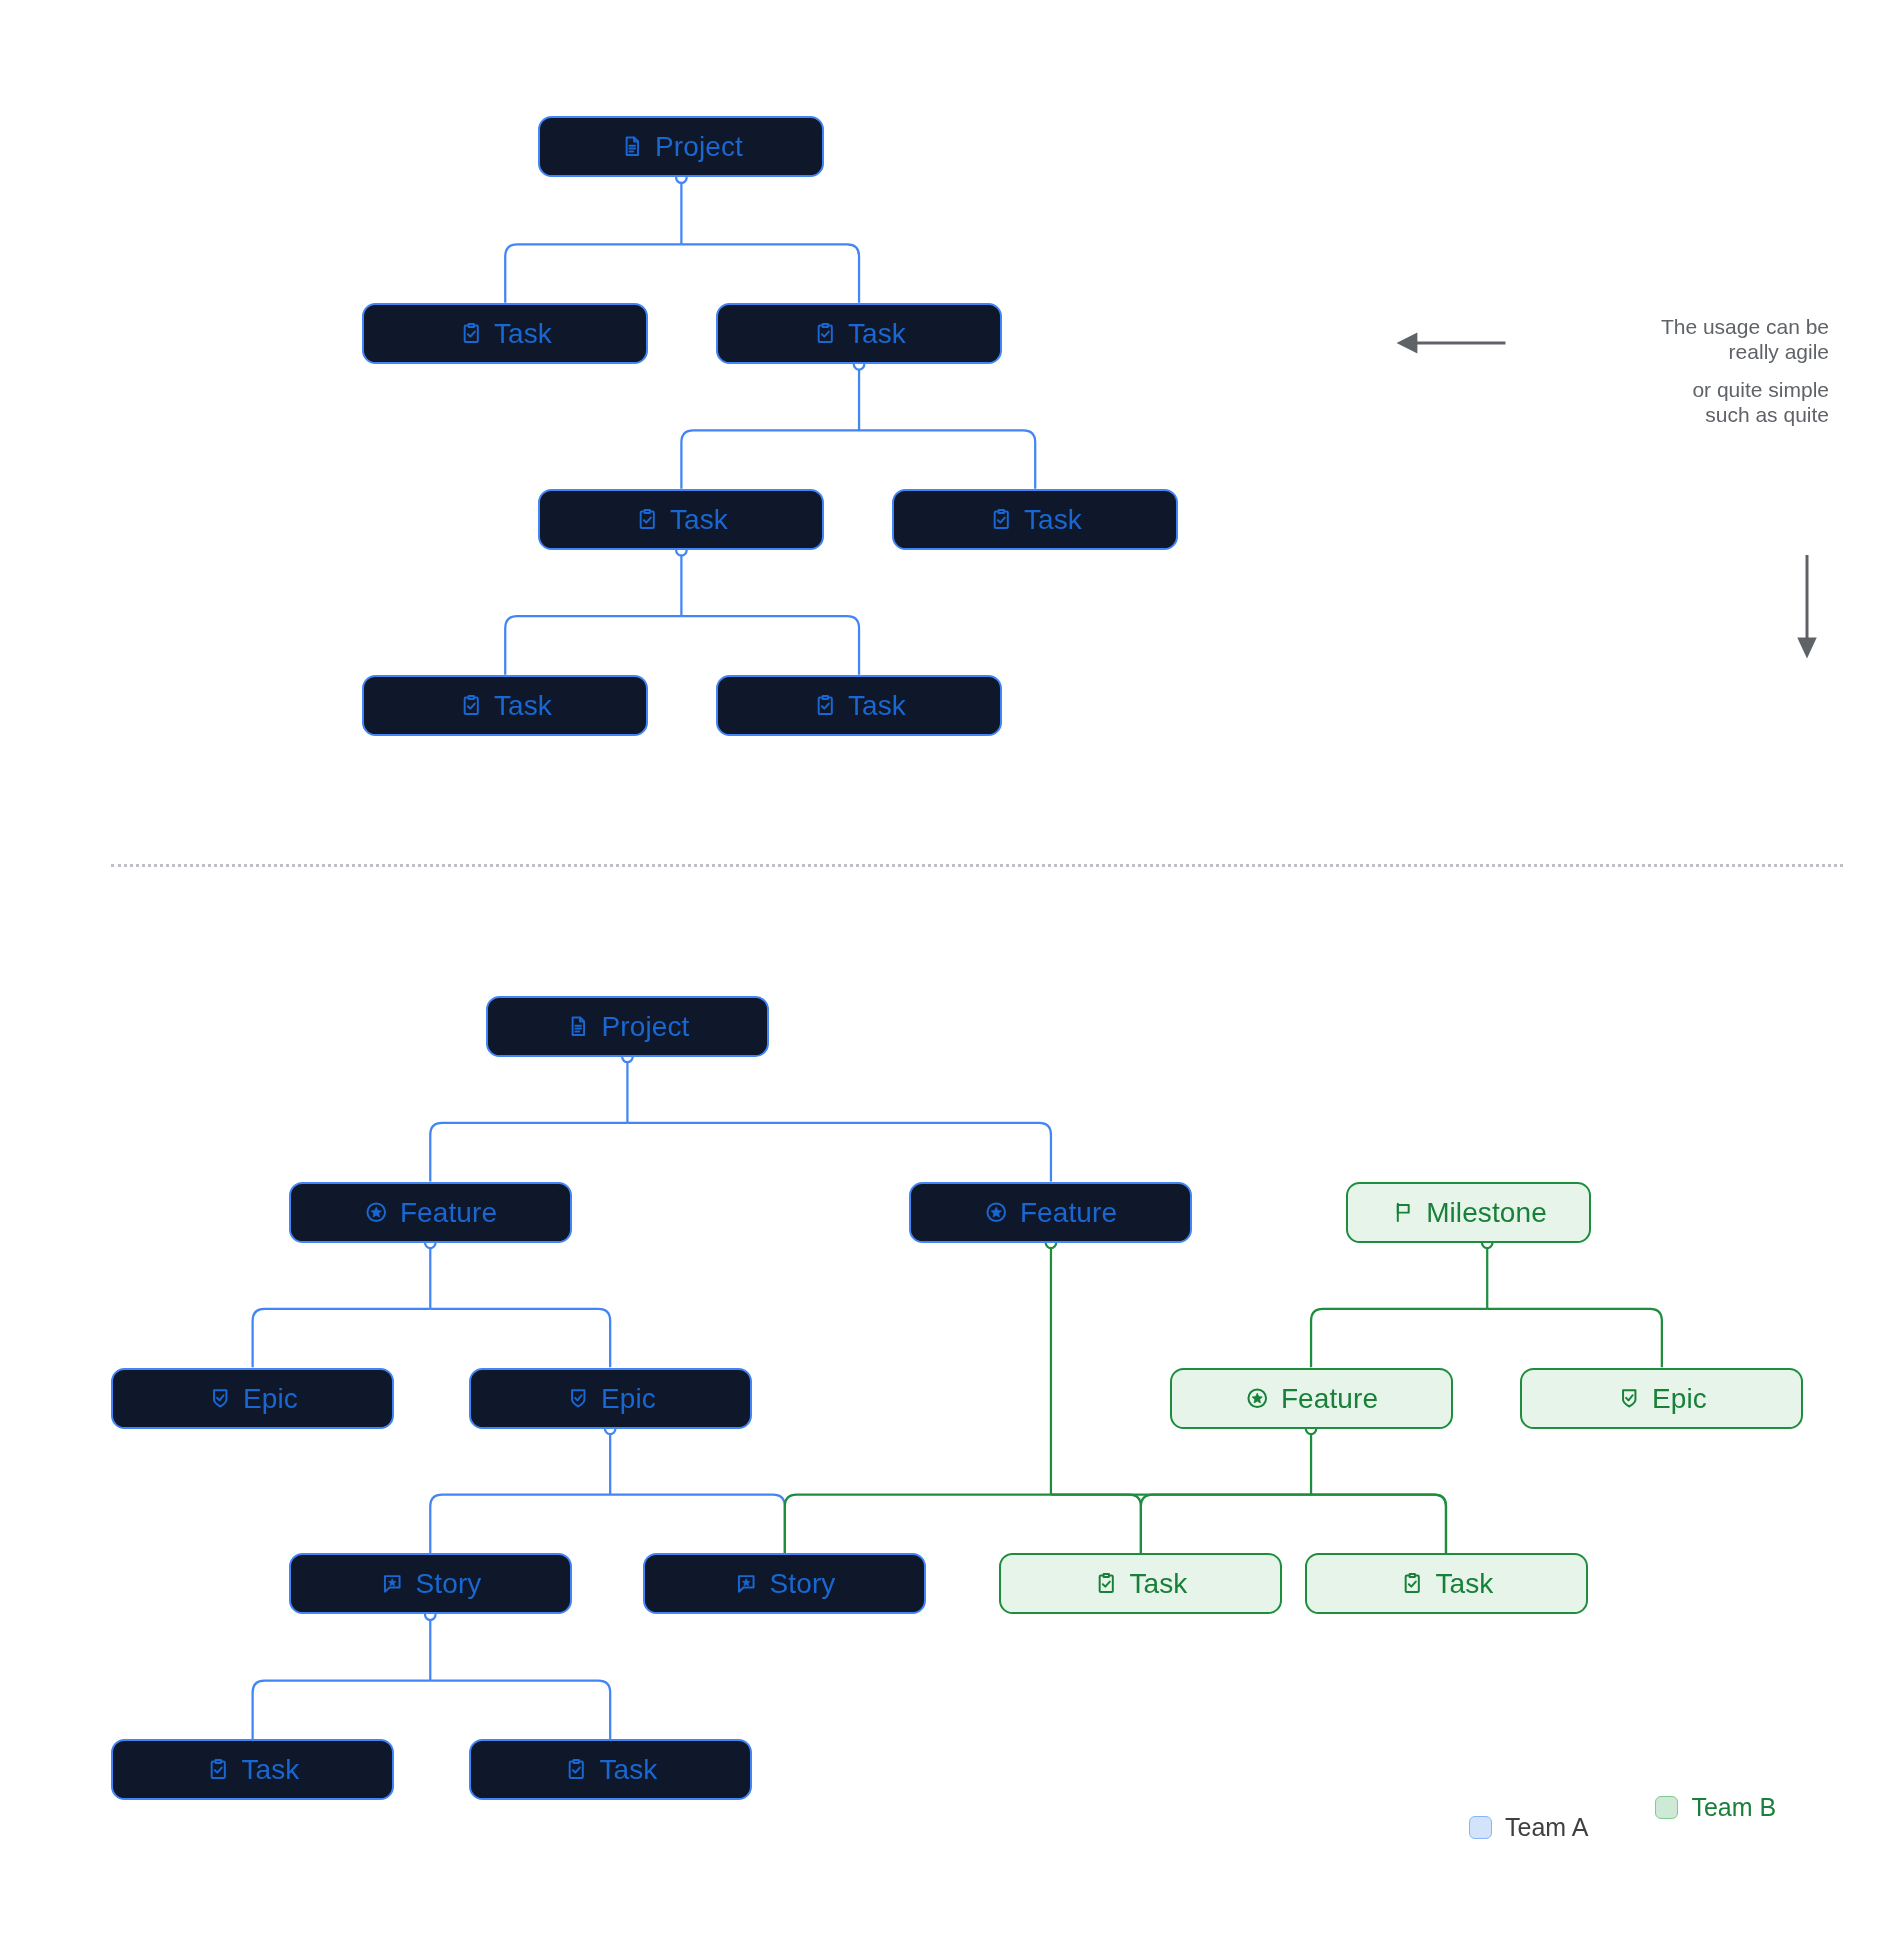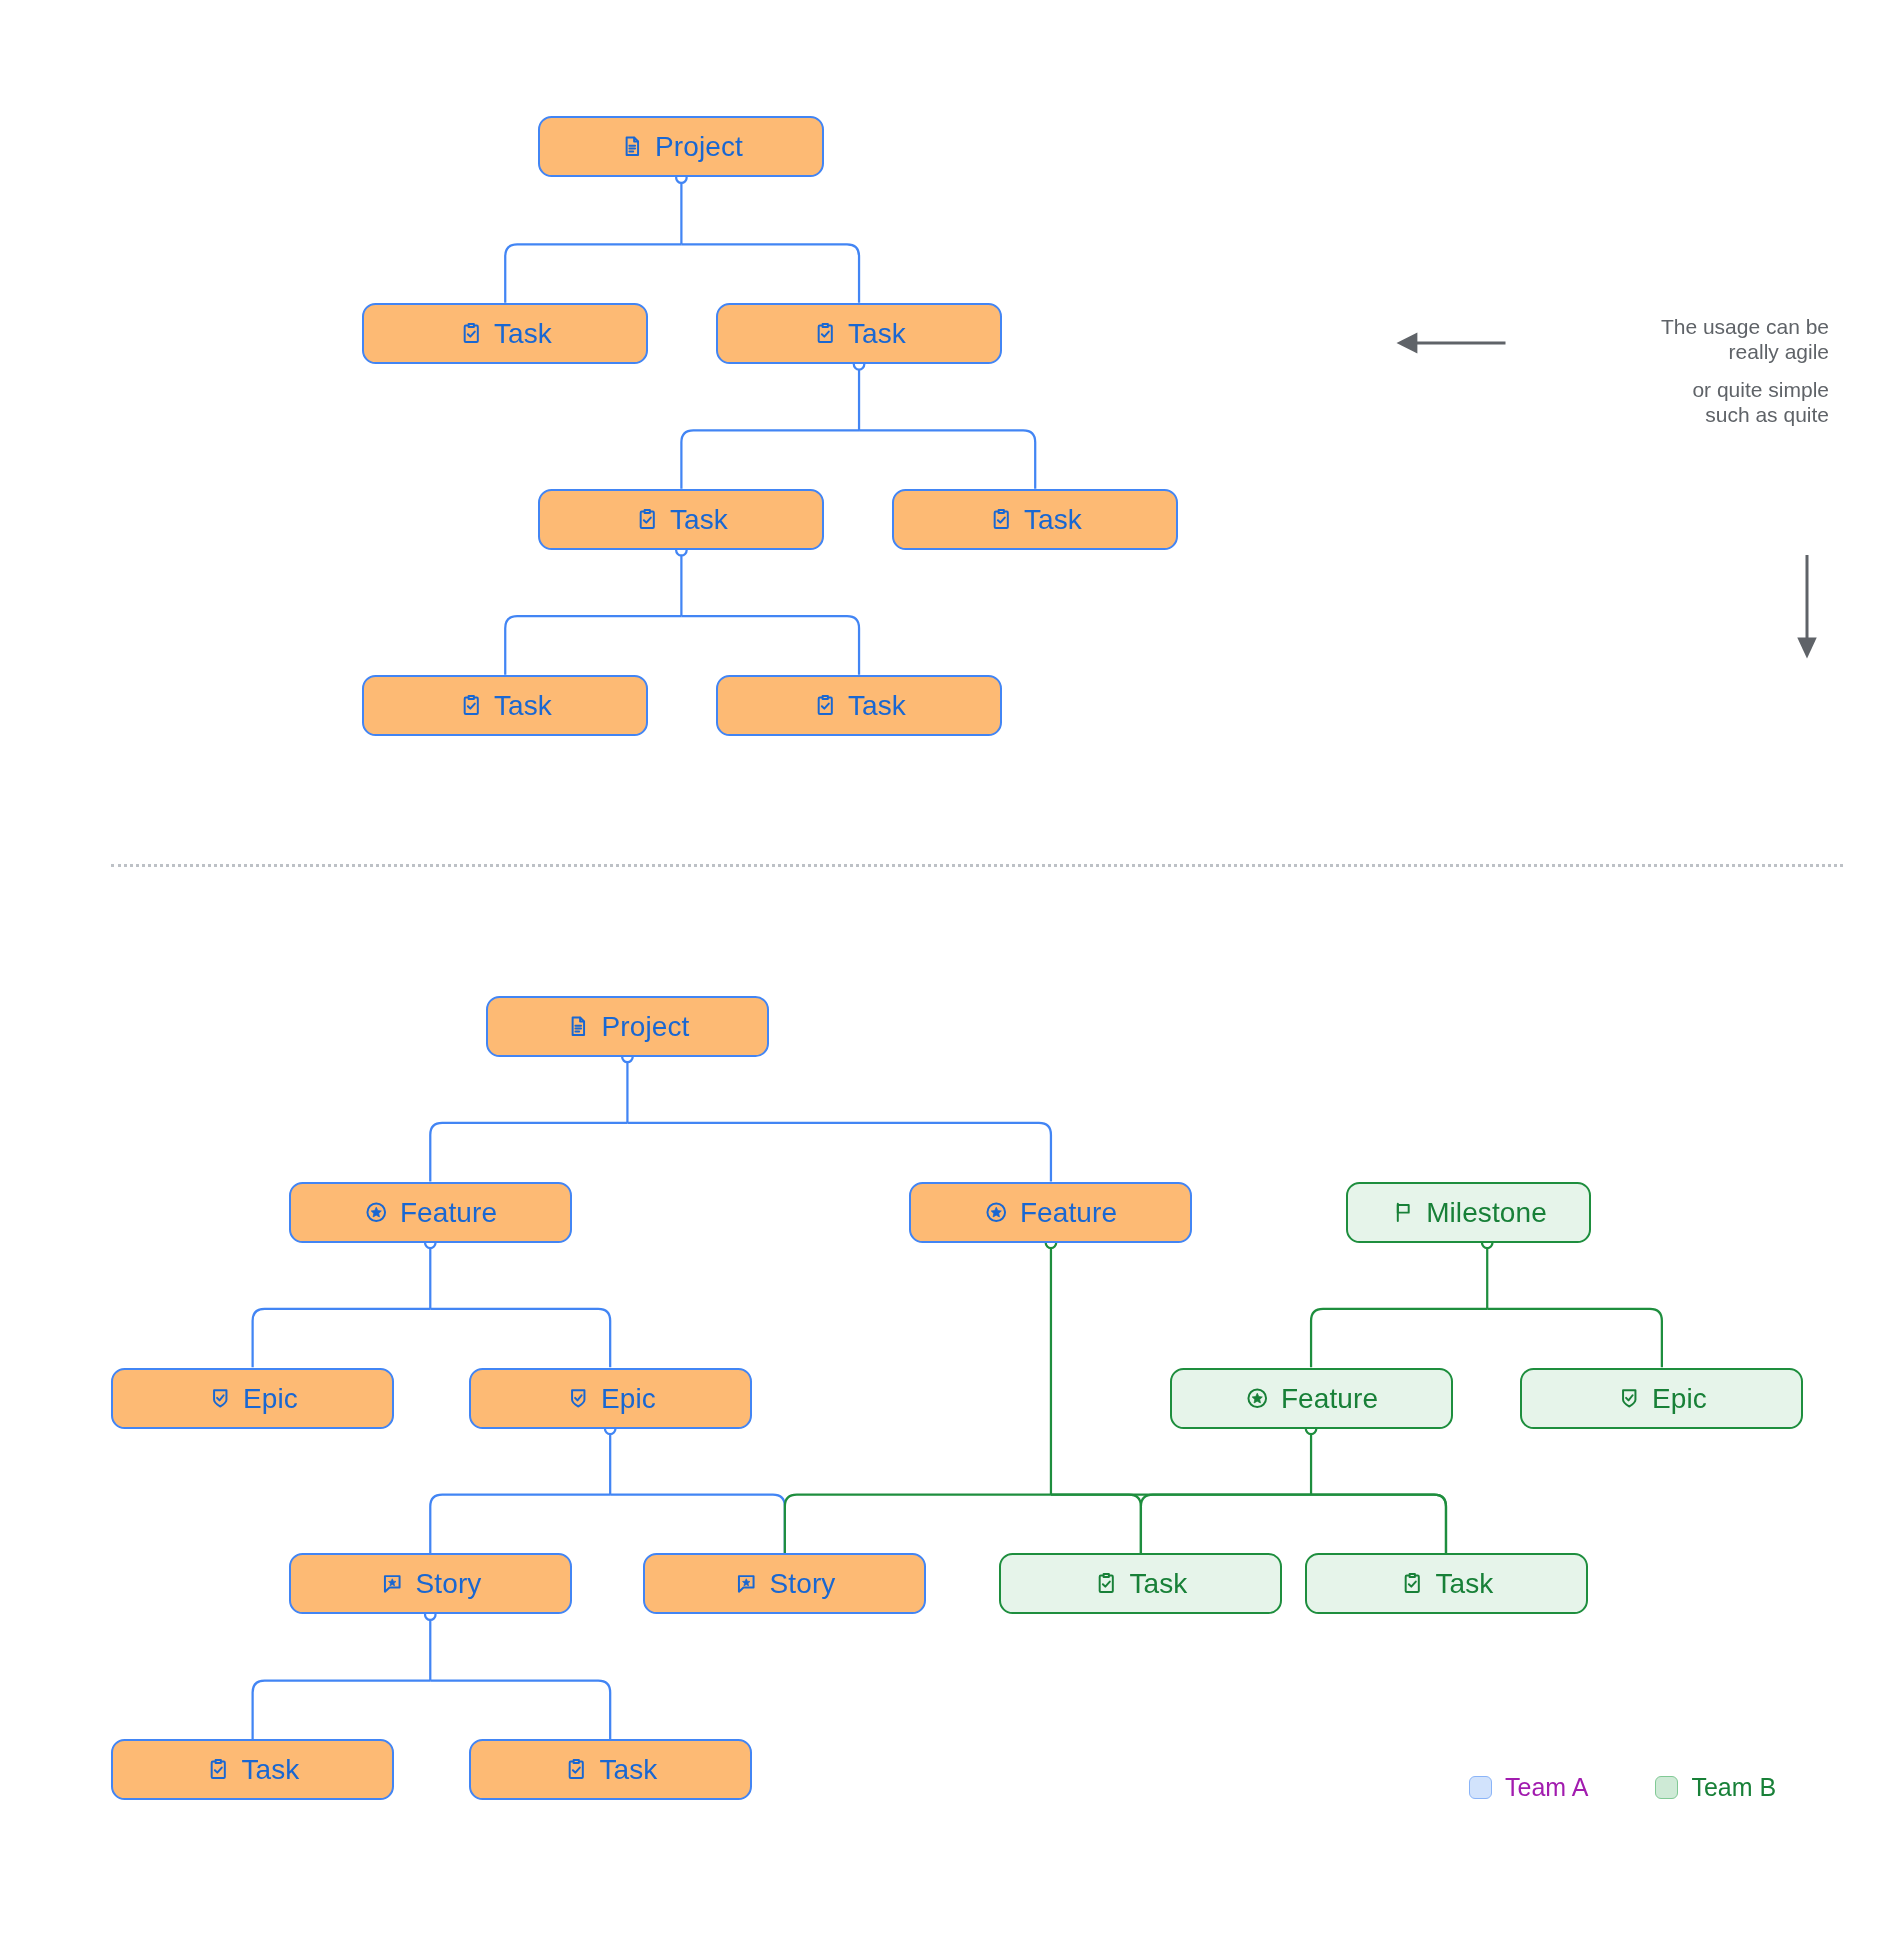--- a/index.html
+++ b/index.html
@@ -34,21 +34,21 @@
     display: flex;
     align-items: center;
     justify-content: center;
     gap: 10.5px;
     font-size: 28px;
     font-weight: 500;
     letter-spacing: 0.1px;
     white-space: nowrap;
   }
   .node.blue {
-    background: #fdba74;
+    background: #0f172a;
     border: 2.2px solid #4285F4;
     color: #1967D2;
   }
   .node.green {
     background: #E6F4EA;
     border: 2.2px solid #1E8E3E;
     color: #188038;
   }
   .node .glyph {
     display: inline-flex;
@@ -79,21 +79,21 @@
     align-items: center;
     gap: 67px;
   }
   .legend-item {
     display: flex;
     align-items: center;
     gap: 13.5px;
     font-size: 25px;
     font-weight: 500;
   }
-  .legend-item.blue { color: #a21caf; }
+  .legend-item.blue { color: #404040; margin-top: 40px; }
   .legend-item.green { color: #188038; }
   .swatch {
     width: 22.5px; height: 22.5px;
     border-radius: 6px;
     box-sizing: border-box;
   }
   .swatch.blue { background:#D2E3FC; border:1.5px solid #8AB4F8; }
   .swatch.green { background:#CEEAD6; border:1.5px solid #81C995; }
 </style>
 </head>

